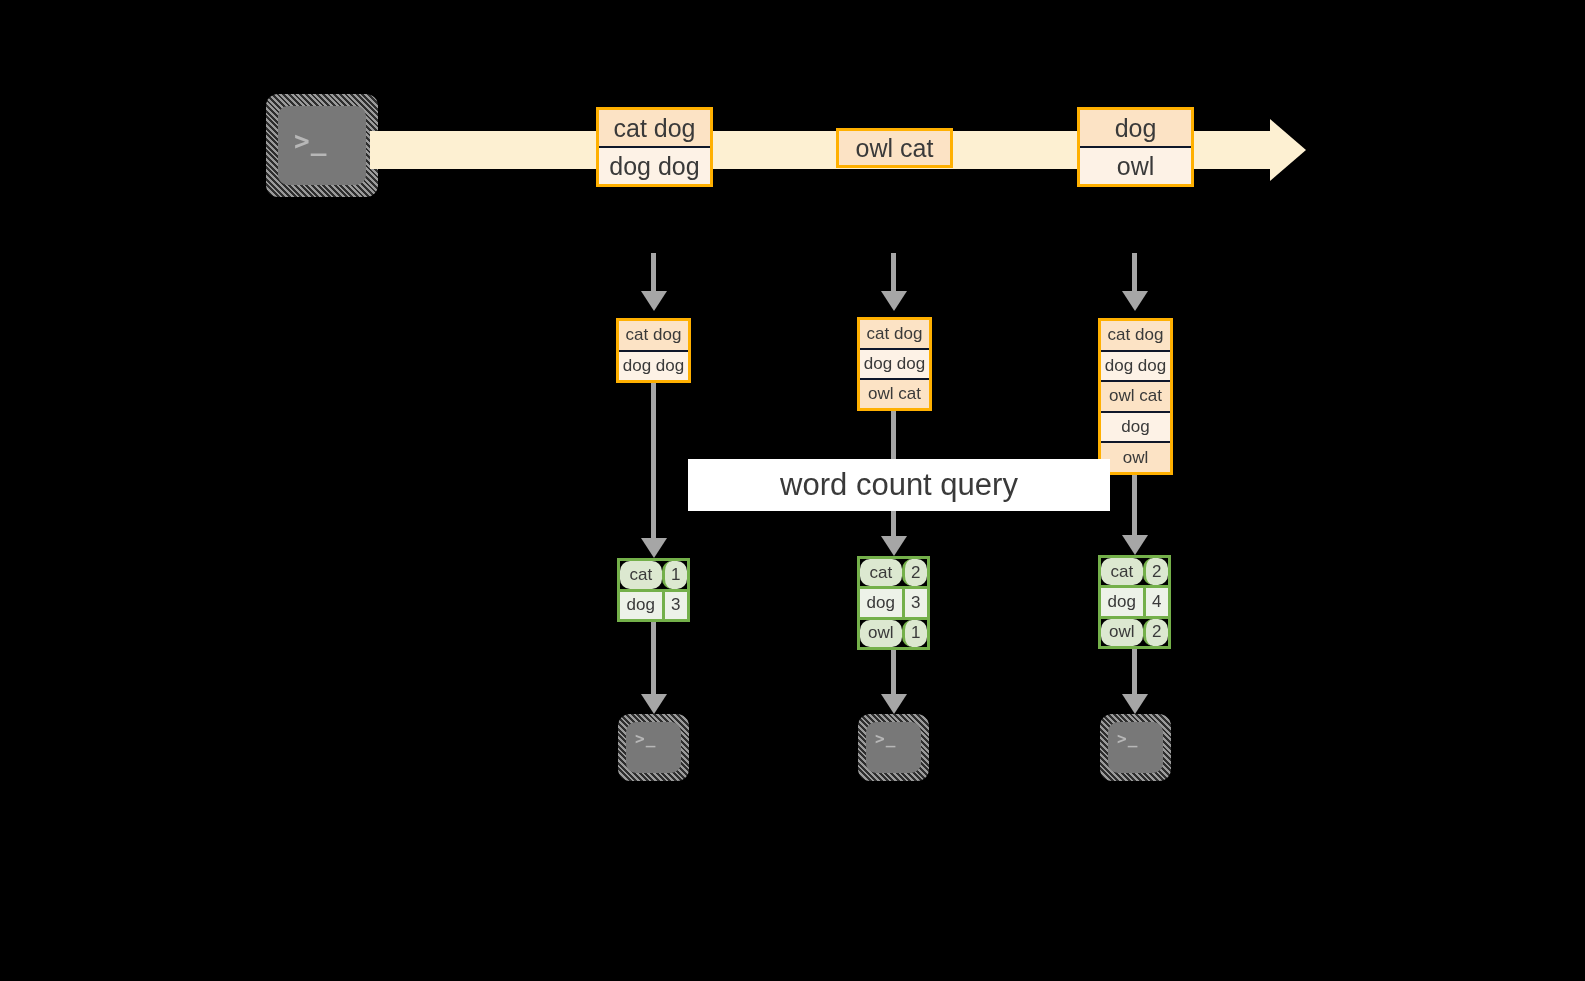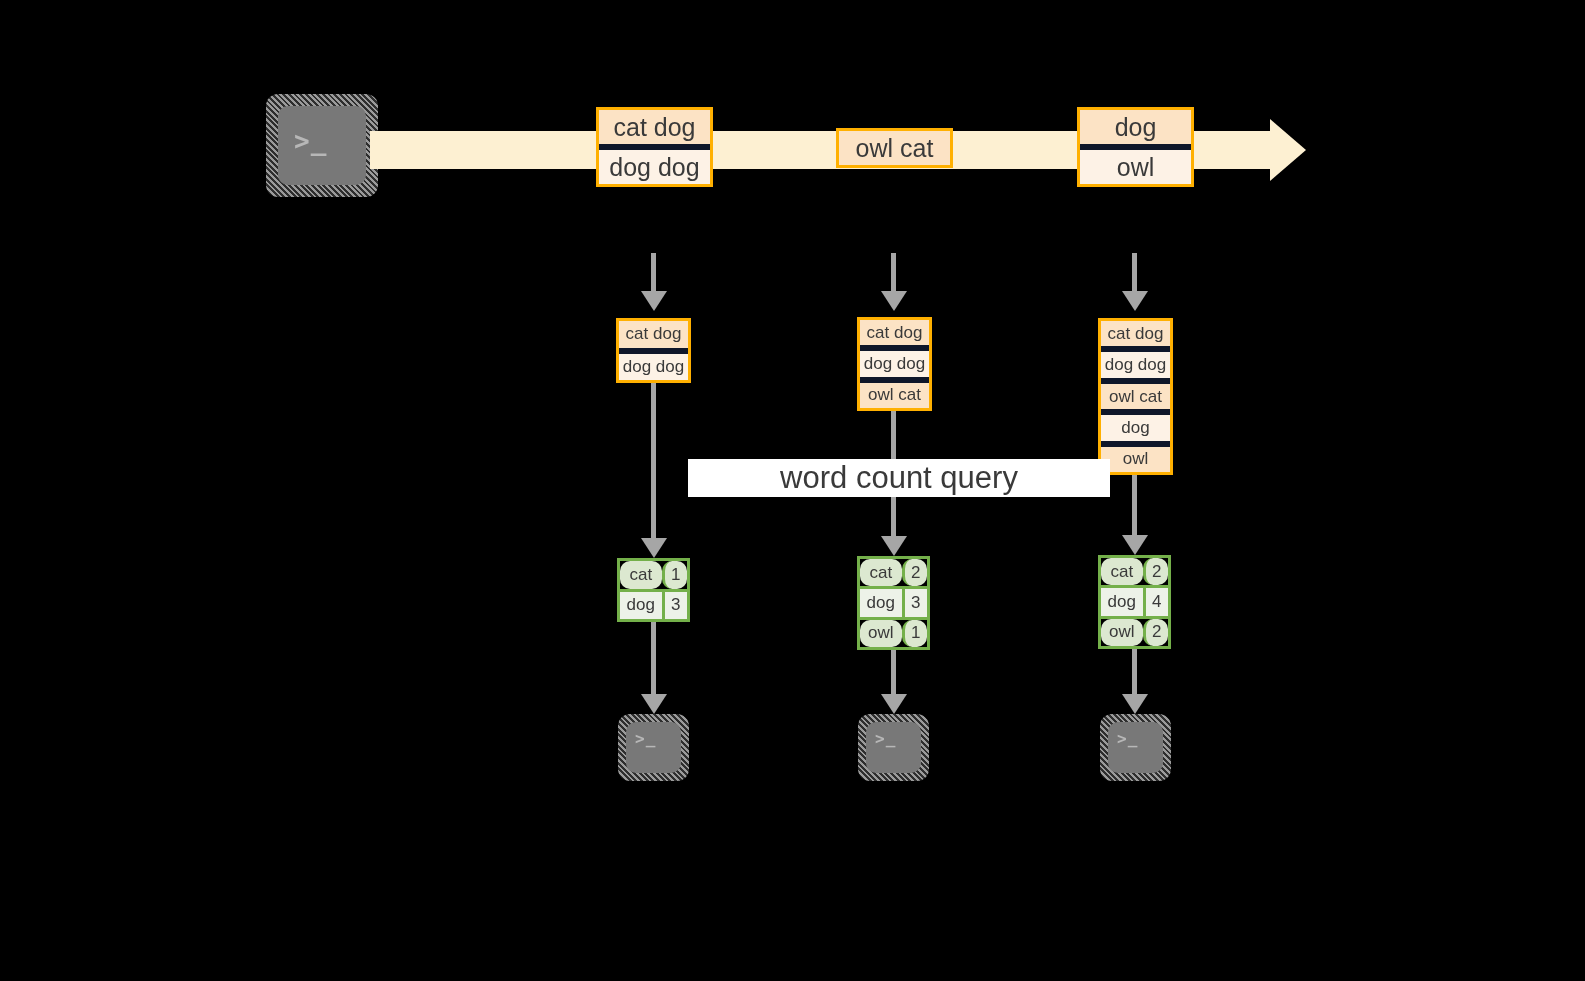--- a/index.html
+++ b/index.html
@@ -76,21 +76,21 @@
     flex: 1 1 auto;
     display: flex;
     align-items: center;
     justify-content: center;
     color: #3a3a3a;
     box-sizing: border-box;
     white-space: nowrap;
   }
   .recbox .row.dark  { background: #FCE3C5; }
   .recbox .row.light { background: #FDF2E6; }
-  .recbox .row + .row { border-top: 6px solid #0f172a; }
+  .recbox .row + .row { border-top: 2px solid #0f172a; }
 
   .recbox.big .row { font-size: 25px; }
   .recbox.small .row { font-size: 17px; }
 
   
   .restable {
     position: absolute;
     box-sizing: border-box;
     border: 3px solid #74B04A;
     display: flex;
@@ -269,17 +269,17 @@
 
   <div class="vline" style="left:1132px; top:649px; height:48px;"></div>
   <div class="vhead" style="left:1122px; top:694px;"></div>
 
   <div class="terminal" style="left:1100px; top:714px; width:71px; height:67px;">
     <div class="hatch"></div>
     <div class="face" style="left:8px; top:8px; right:8px; bottom:8px;"></div>
     <div class="glyph" style="left:17px; top:17px; font-size:16px;">&gt;_</div>
   </div>
 
-  <div class="banner" style="left:688px; top:459px; width:422px; height:38px;">
+  <div class="banner" style="left:688px; top:459px; width:422px; height:52px;">
     <span>word count query</span>
   </div>
 
 </div>
 
 </body></html>

